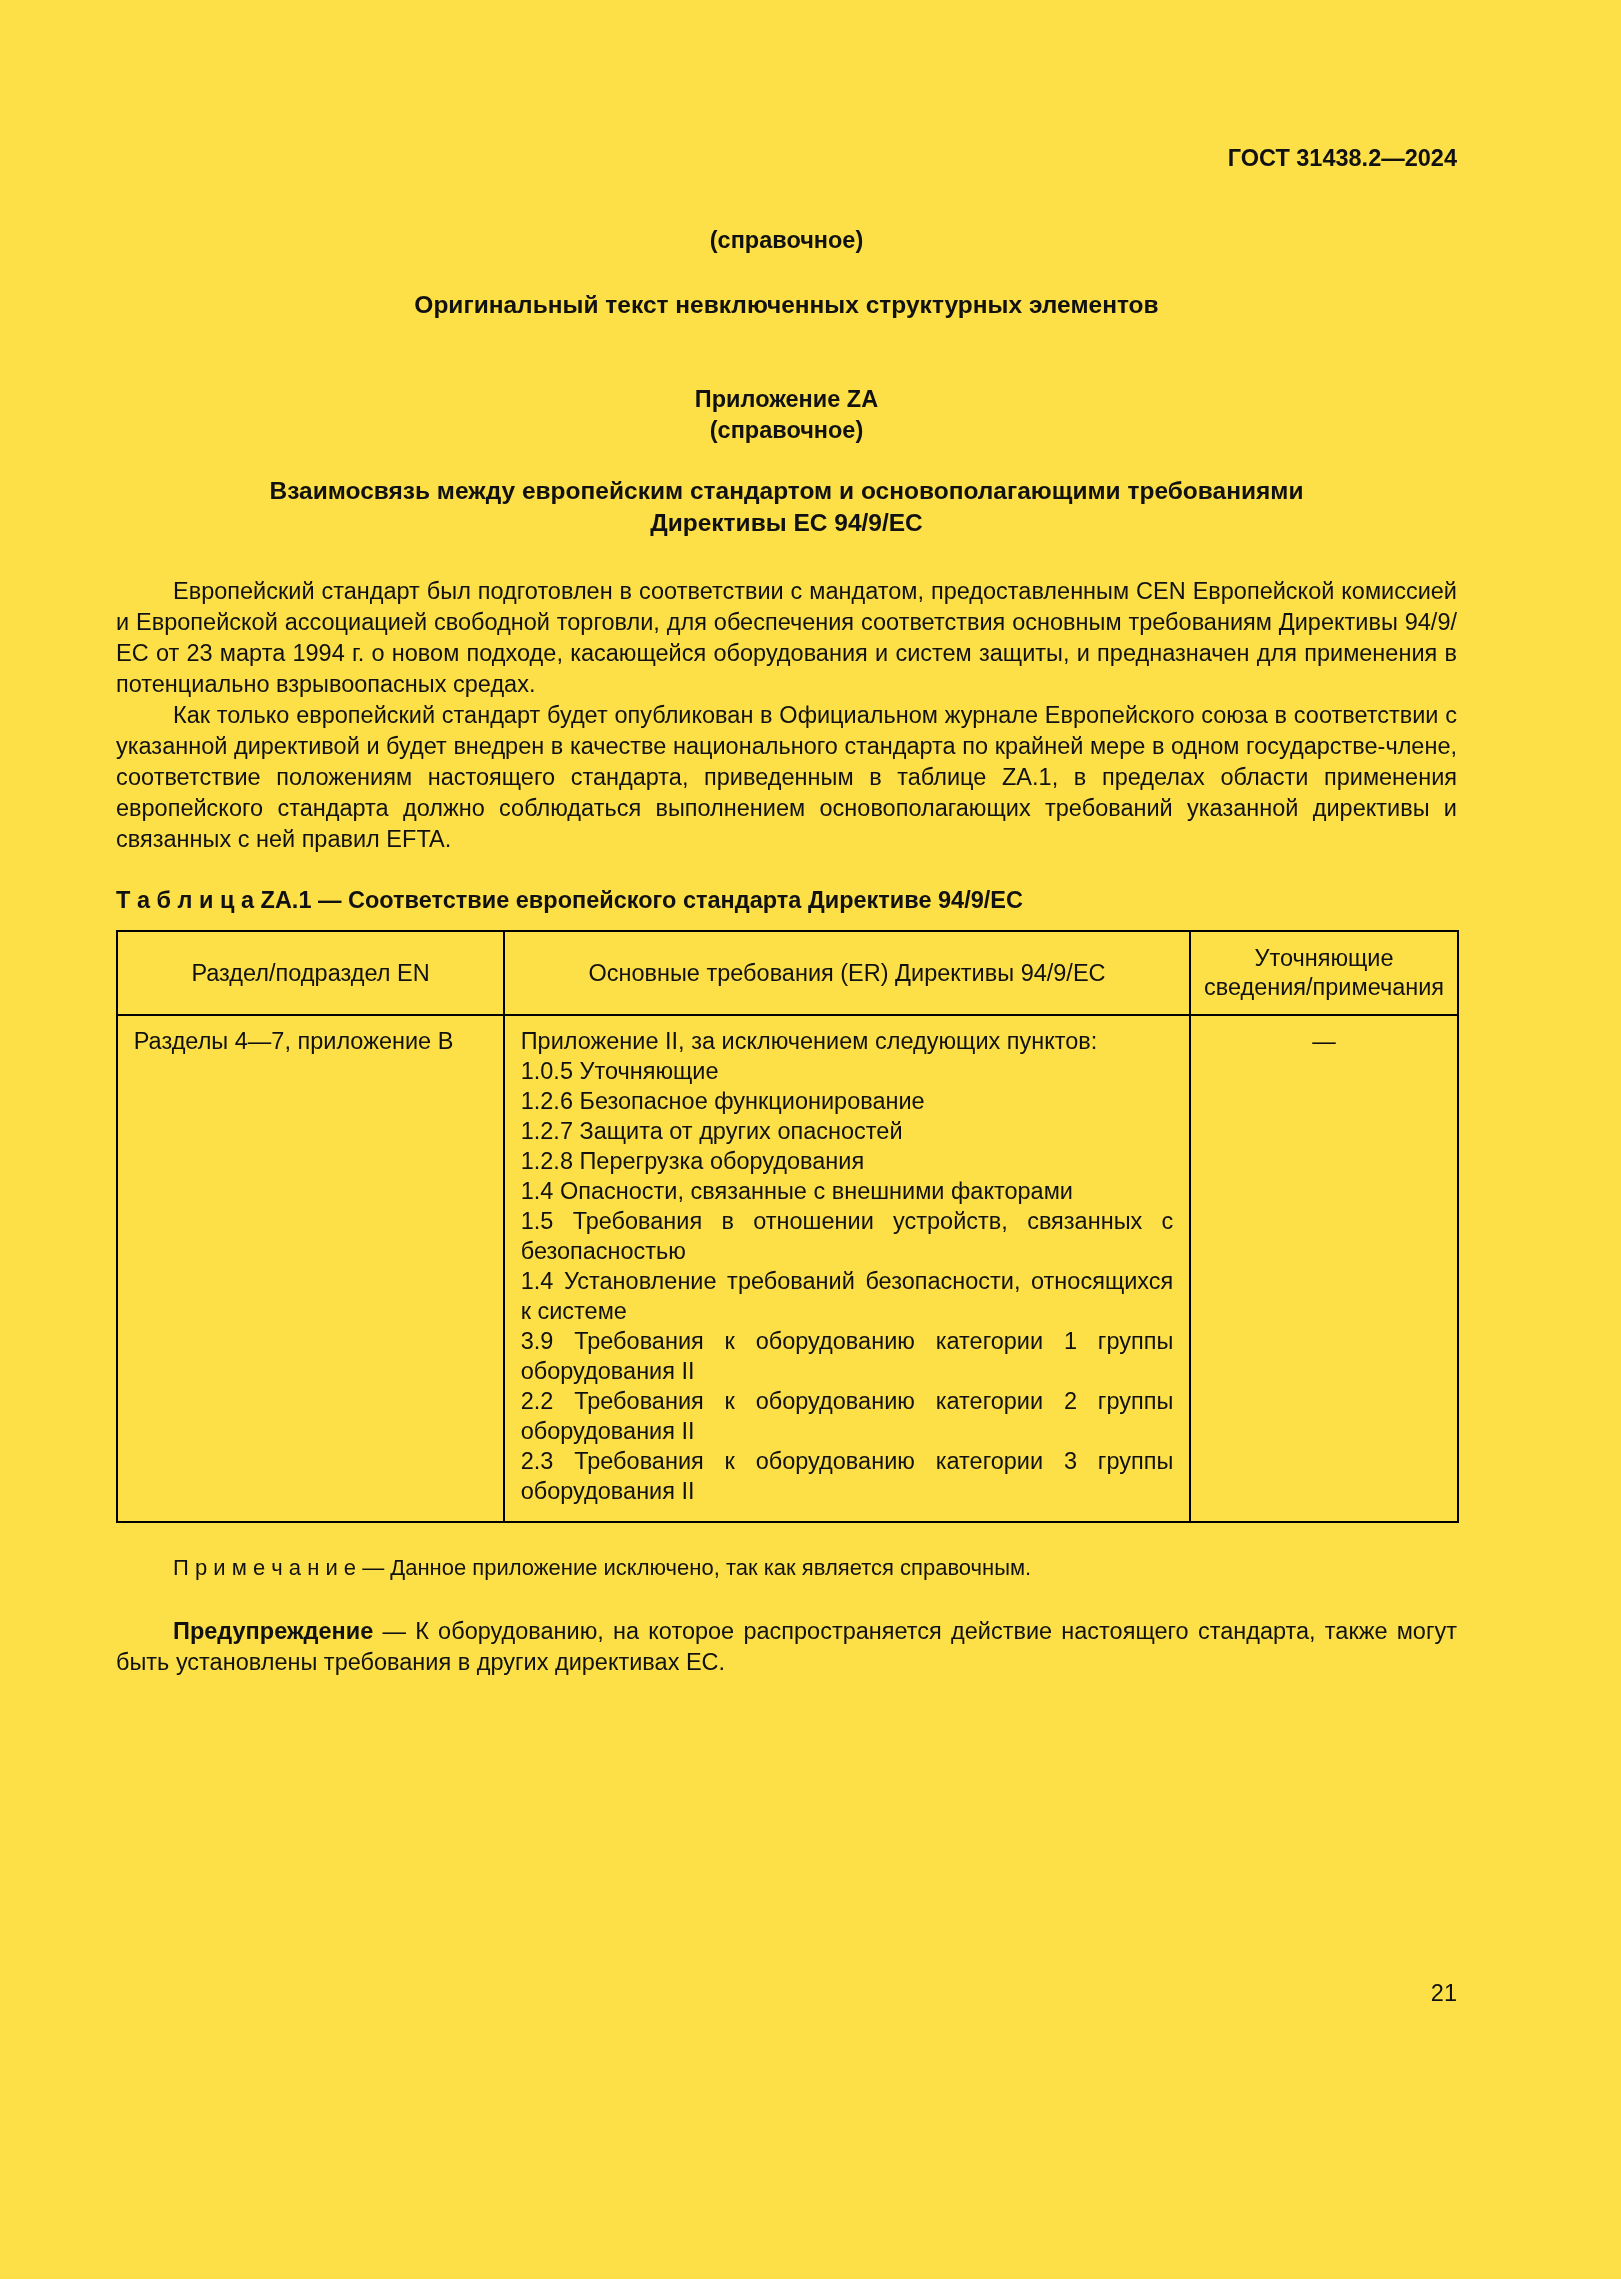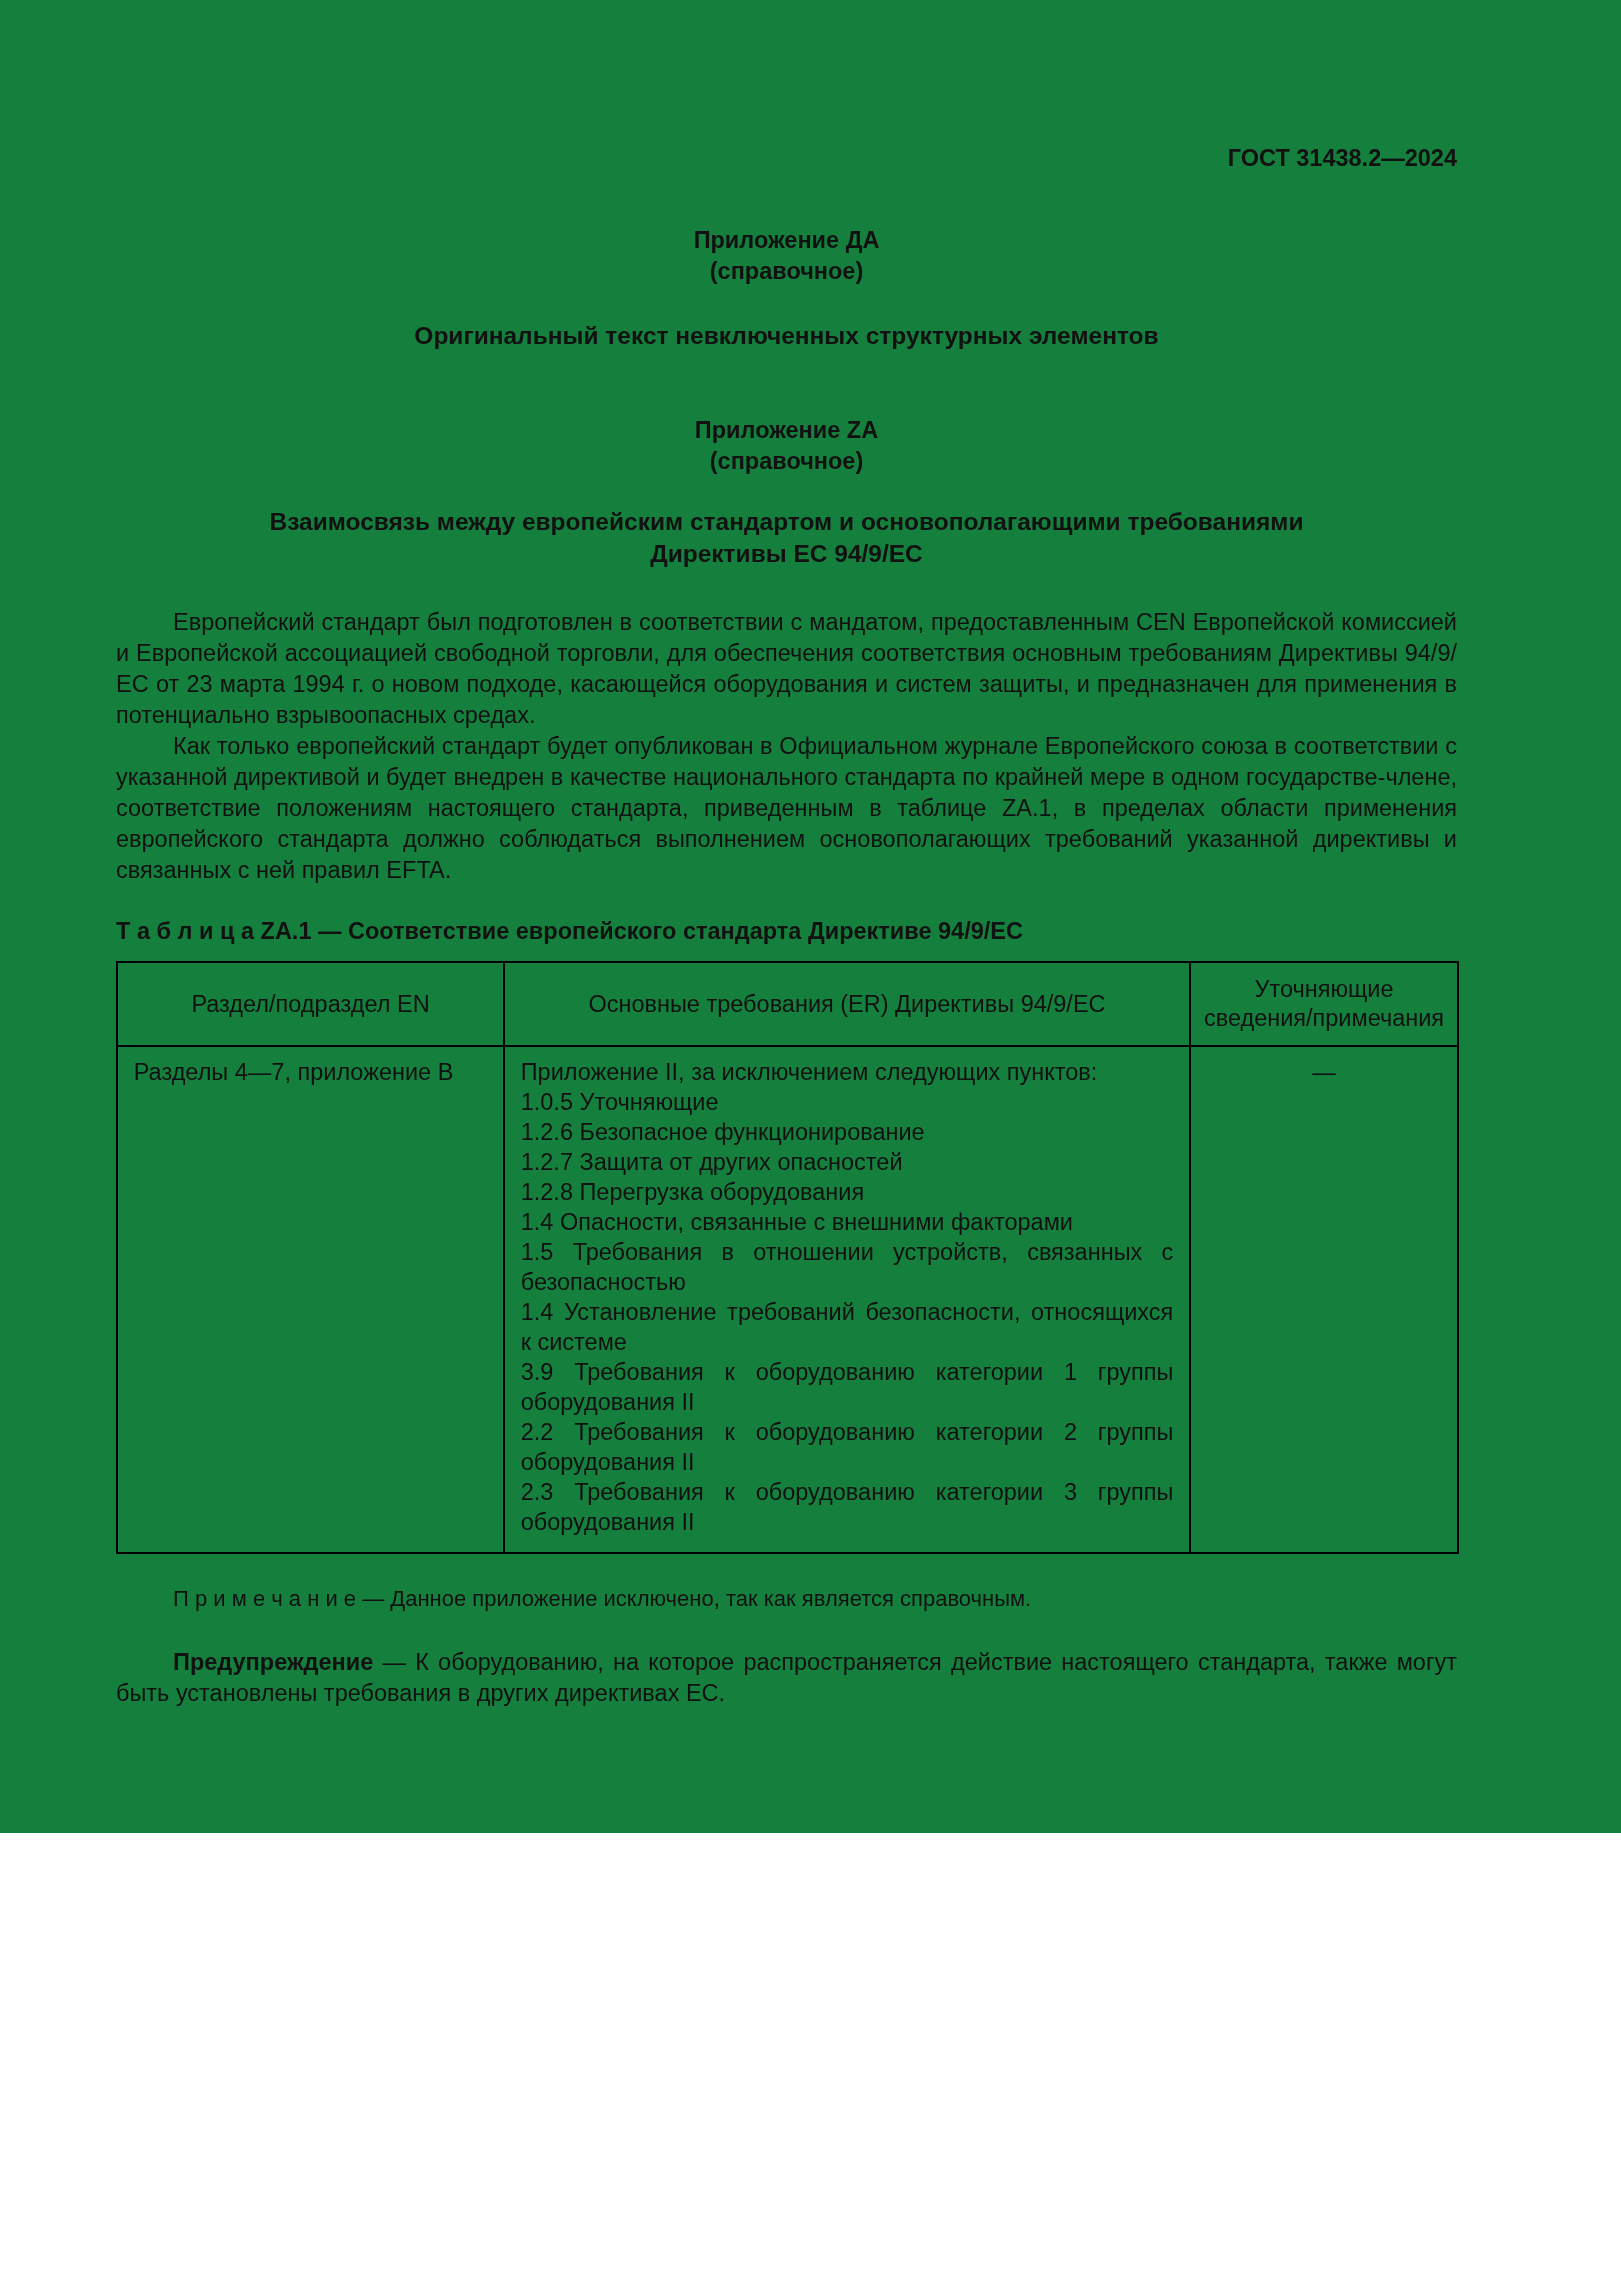--- a/index.html
+++ b/index.html
@@ -1,21 +1,21 @@
 <!DOCTYPE html>
 <html><head>
 <meta charset="utf-8">
 <style>
   * { margin: 0; padding: 0; box-sizing: border-box; }
   html, body { background: #ffffff; }
   .page {
     position: relative;
     width: 1621px;
-    height: 1833px;
-    background: #15803d;
+    height: 2279px;
+    background: #fde047;
     font-family: "Liberation Sans", sans-serif;
     color: #111111;
     overflow: hidden;
   }
   .content {
     position: absolute;
     left: 116px;
     top: 145px;
     width: 1341px;
   }
@@ -98,21 +98,20 @@
 </style>
 </head>
 <body>
 
 <div class="page">
   <div class="content">
 
     <div class="doc-code">ГОСТ 31438.2—2024</div>
 
     <div class="app-block app-block-da">
-      <div>Приложение ДА</div>
       <div>(справочное)</div>
     </div>
 
     <div class="main-heading">Оригинальный текст невключенных структурных элементов</div>
 
     <div class="app-block app-block-za">
       <div>Приложение ZA</div>
       <div>(справочное)</div>
     </div>
 

